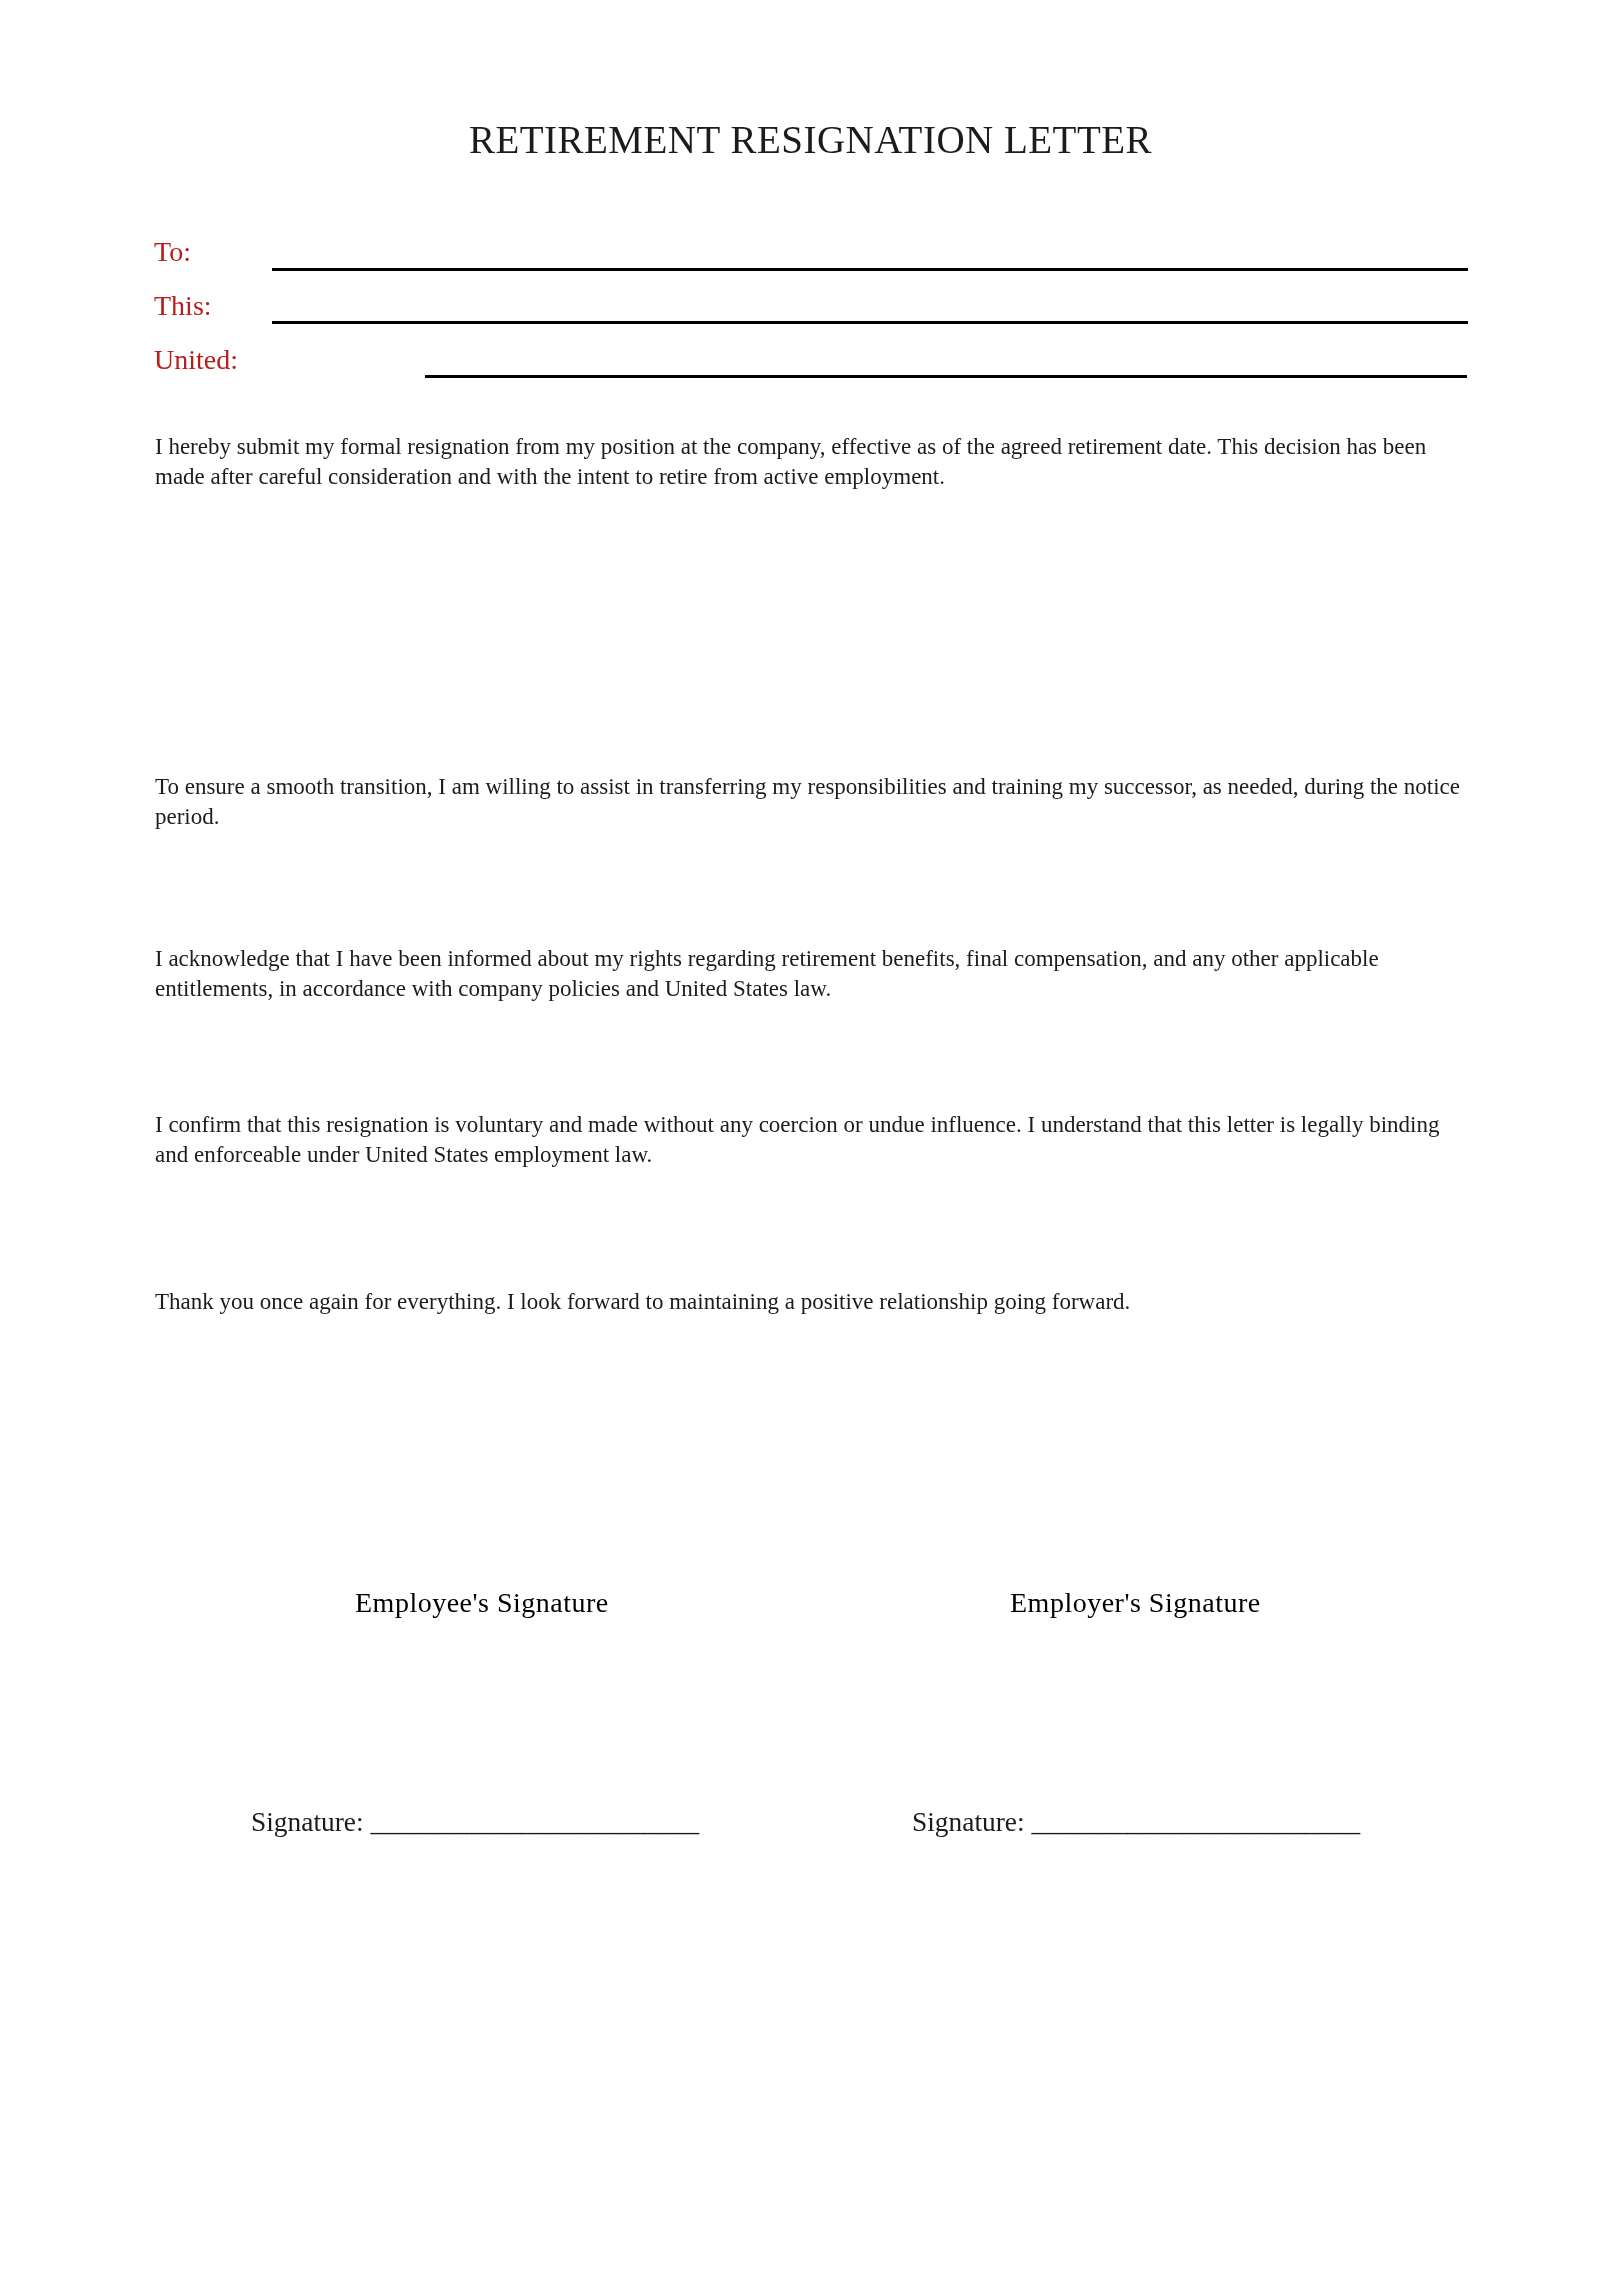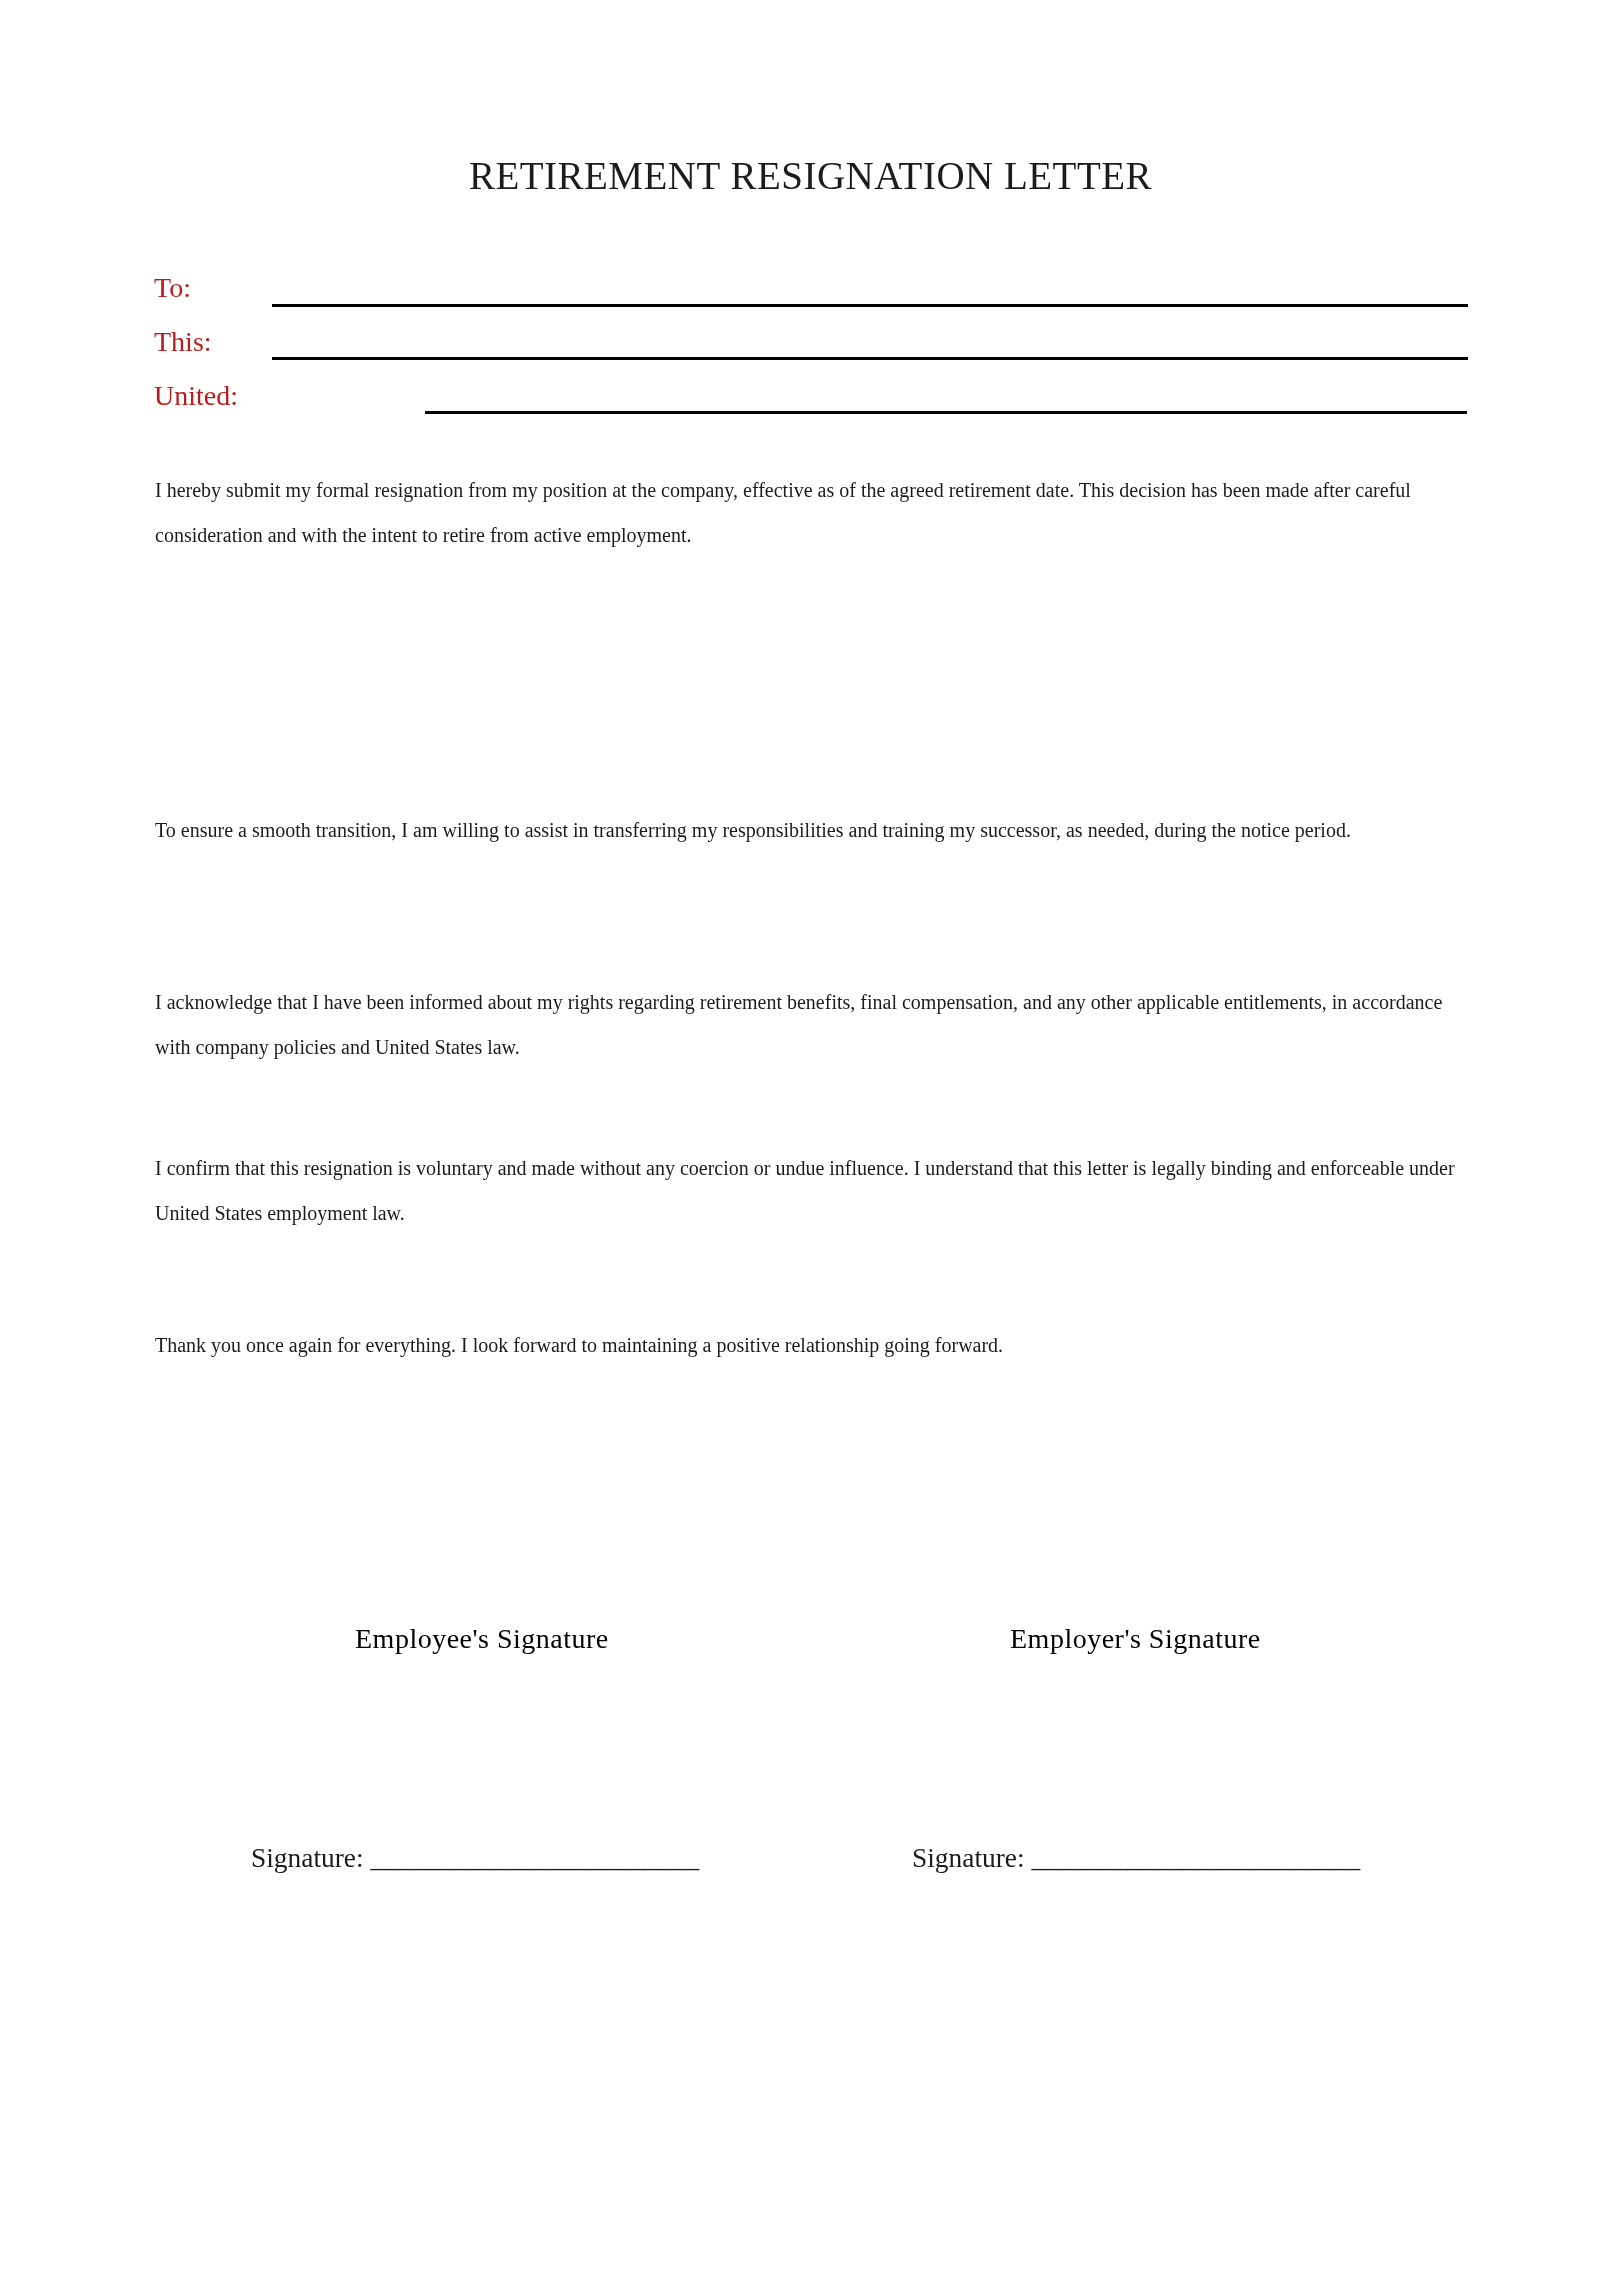--- a/index.html
+++ b/index.html
@@ -9,21 +9,20 @@
     height: 2293px;
     font-family: "Liberation Serif", "DejaVu Serif", serif;
     color: #1c1c1c;
     position: relative;
     overflow: hidden;
   }
   .page {
     position: absolute;
     inset: 0;
     background: #ffffff;
-    margin-top: 36px;
   }
   .title {
     position: absolute;
     top: 119px;
     left: 0;
     width: 100%;
     text-align: center;
     font-size: 39px;
     line-height: 1.1;
     letter-spacing: 0.5px;
@@ -45,22 +44,22 @@
   .line-to   { top: 268px; left: 272px; width: 1196px; }
   .line-from { top: 321px; left: 272px; width: 1196px; }
   .line-subj { top: 375px; left: 425px; width: 1042px; }
   .label-to   { top: 238px; }
   .label-from { top: 292px; }
   .label-subj { top: 346px; }
   .para {
     position: absolute;
     left: 155px;
     width: 1318px;
-    font-size: 20px;
-    line-height: 45px;
+    font-size: 23px;
+    line-height: 30px;
     color: #1c1c1c;
     text-align: left;
   }
   .para-1 { top: 432px; }
   .para-2 { top: 601px; }
   .para-3 { top: 772px; }
   .para-4 { top: 944px; }
   .para-5 { top: 1110px; }
   .para-6 { top: 1287px; }
   .sig-header {

